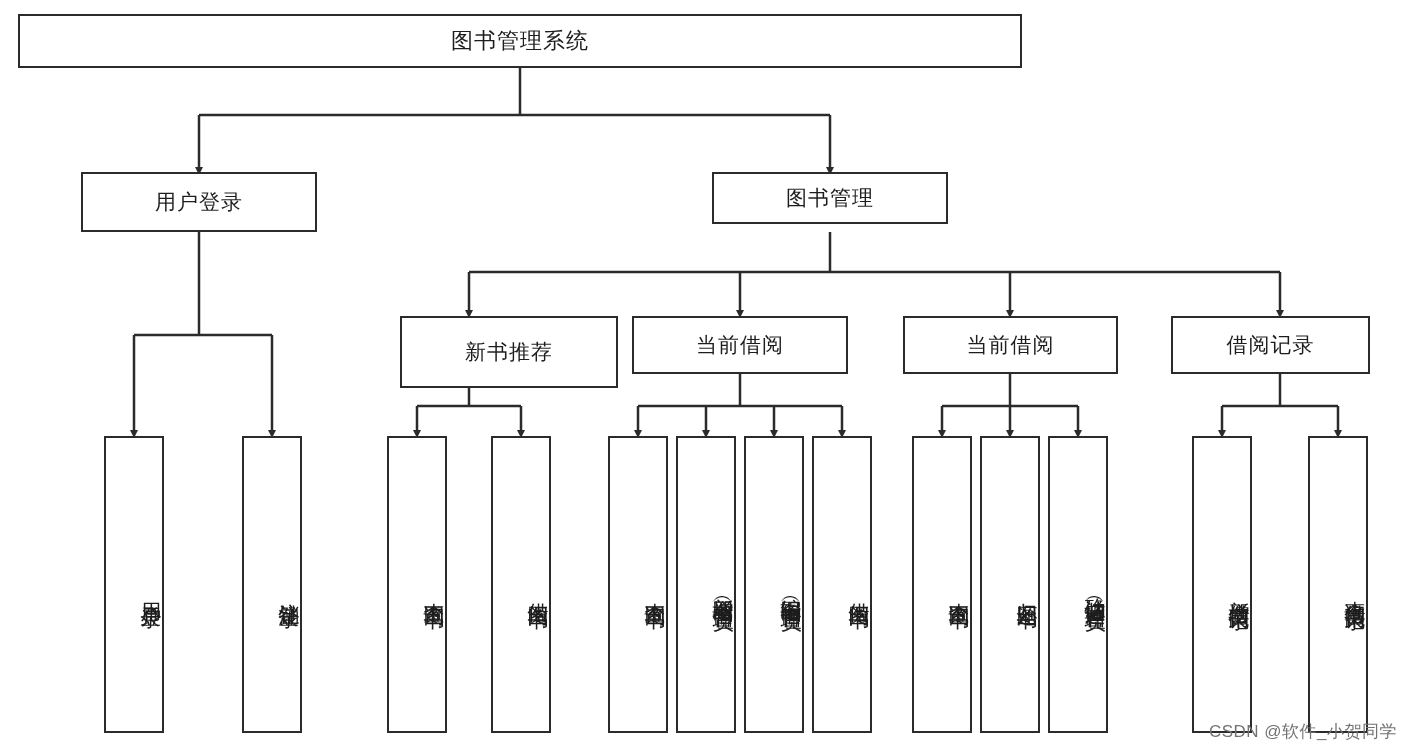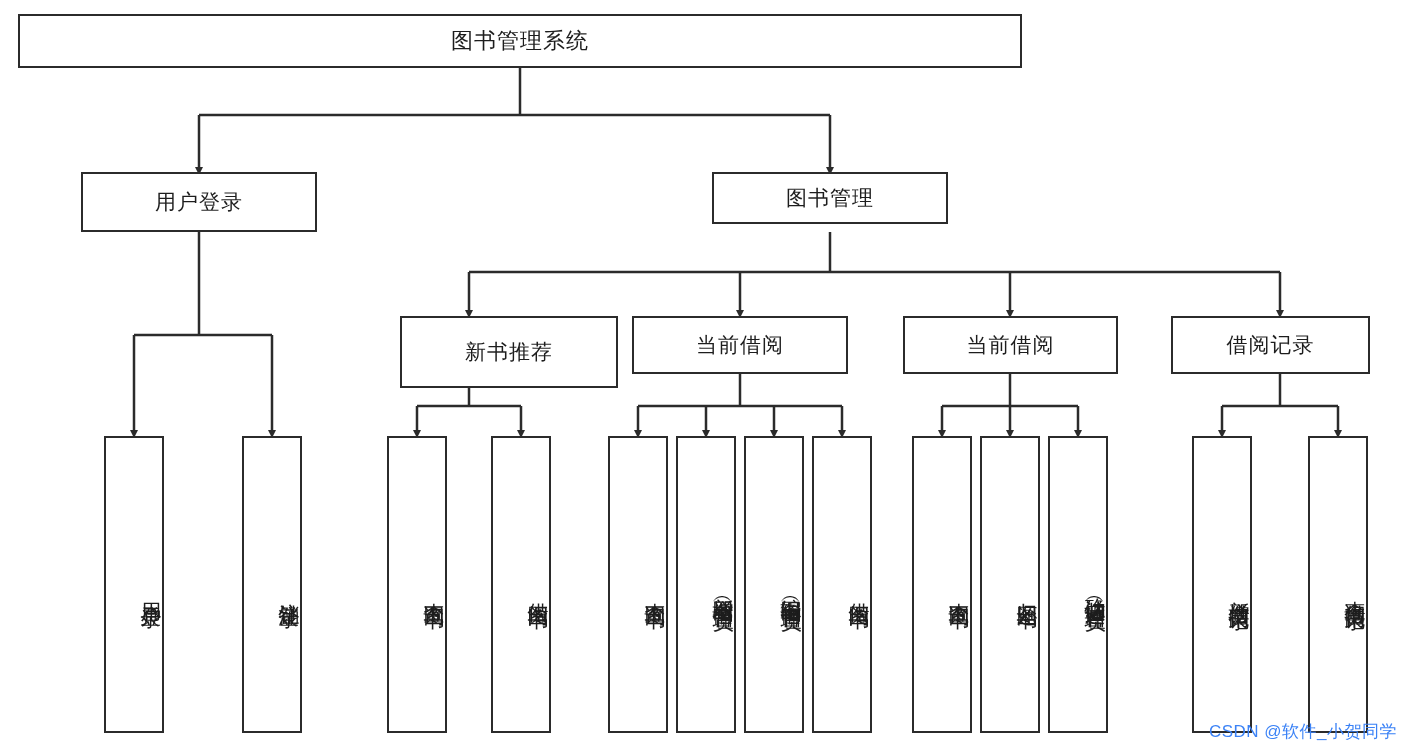--- a/index.html
+++ b/index.html
@@ -56,21 +56,21 @@
   .node.vert .vlabel {
     writing-mode: vertical-rl;
     text-orientation: upright;
     display: block;
   }
   .watermark {
     position: absolute;
     right: 8px;
     bottom: 4px;
     font-size: 17px;
-    color: #3b82f6;
+    color: #737373;
     letter-spacing: 0.5px;
     white-space: nowrap;
   }
 </style>
 </head>
 <body>
 
 <div id="canvas">
 
   <svg class="wires" viewBox="0 0 1405 747" xmlns="http://www.w3.org/2000/svg">

